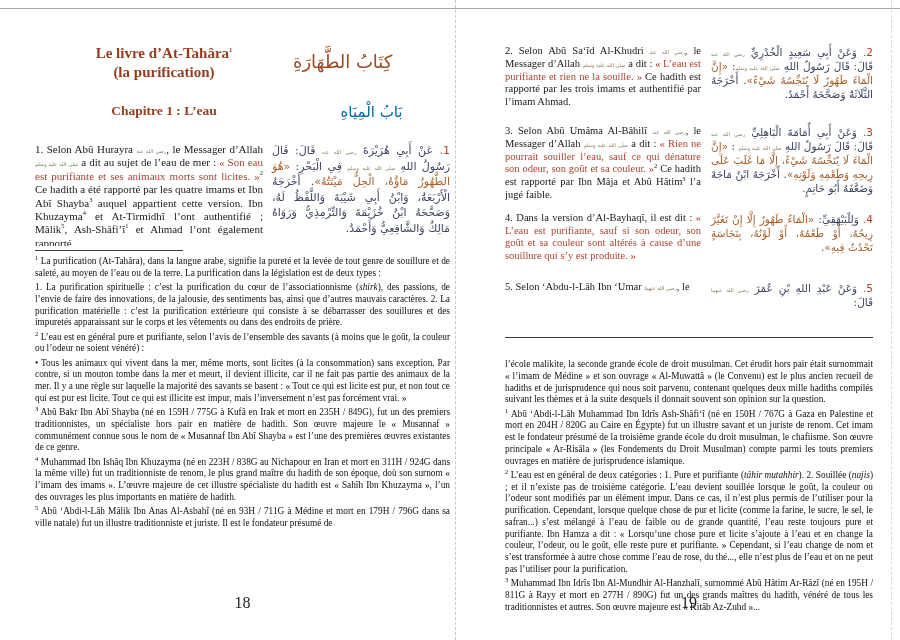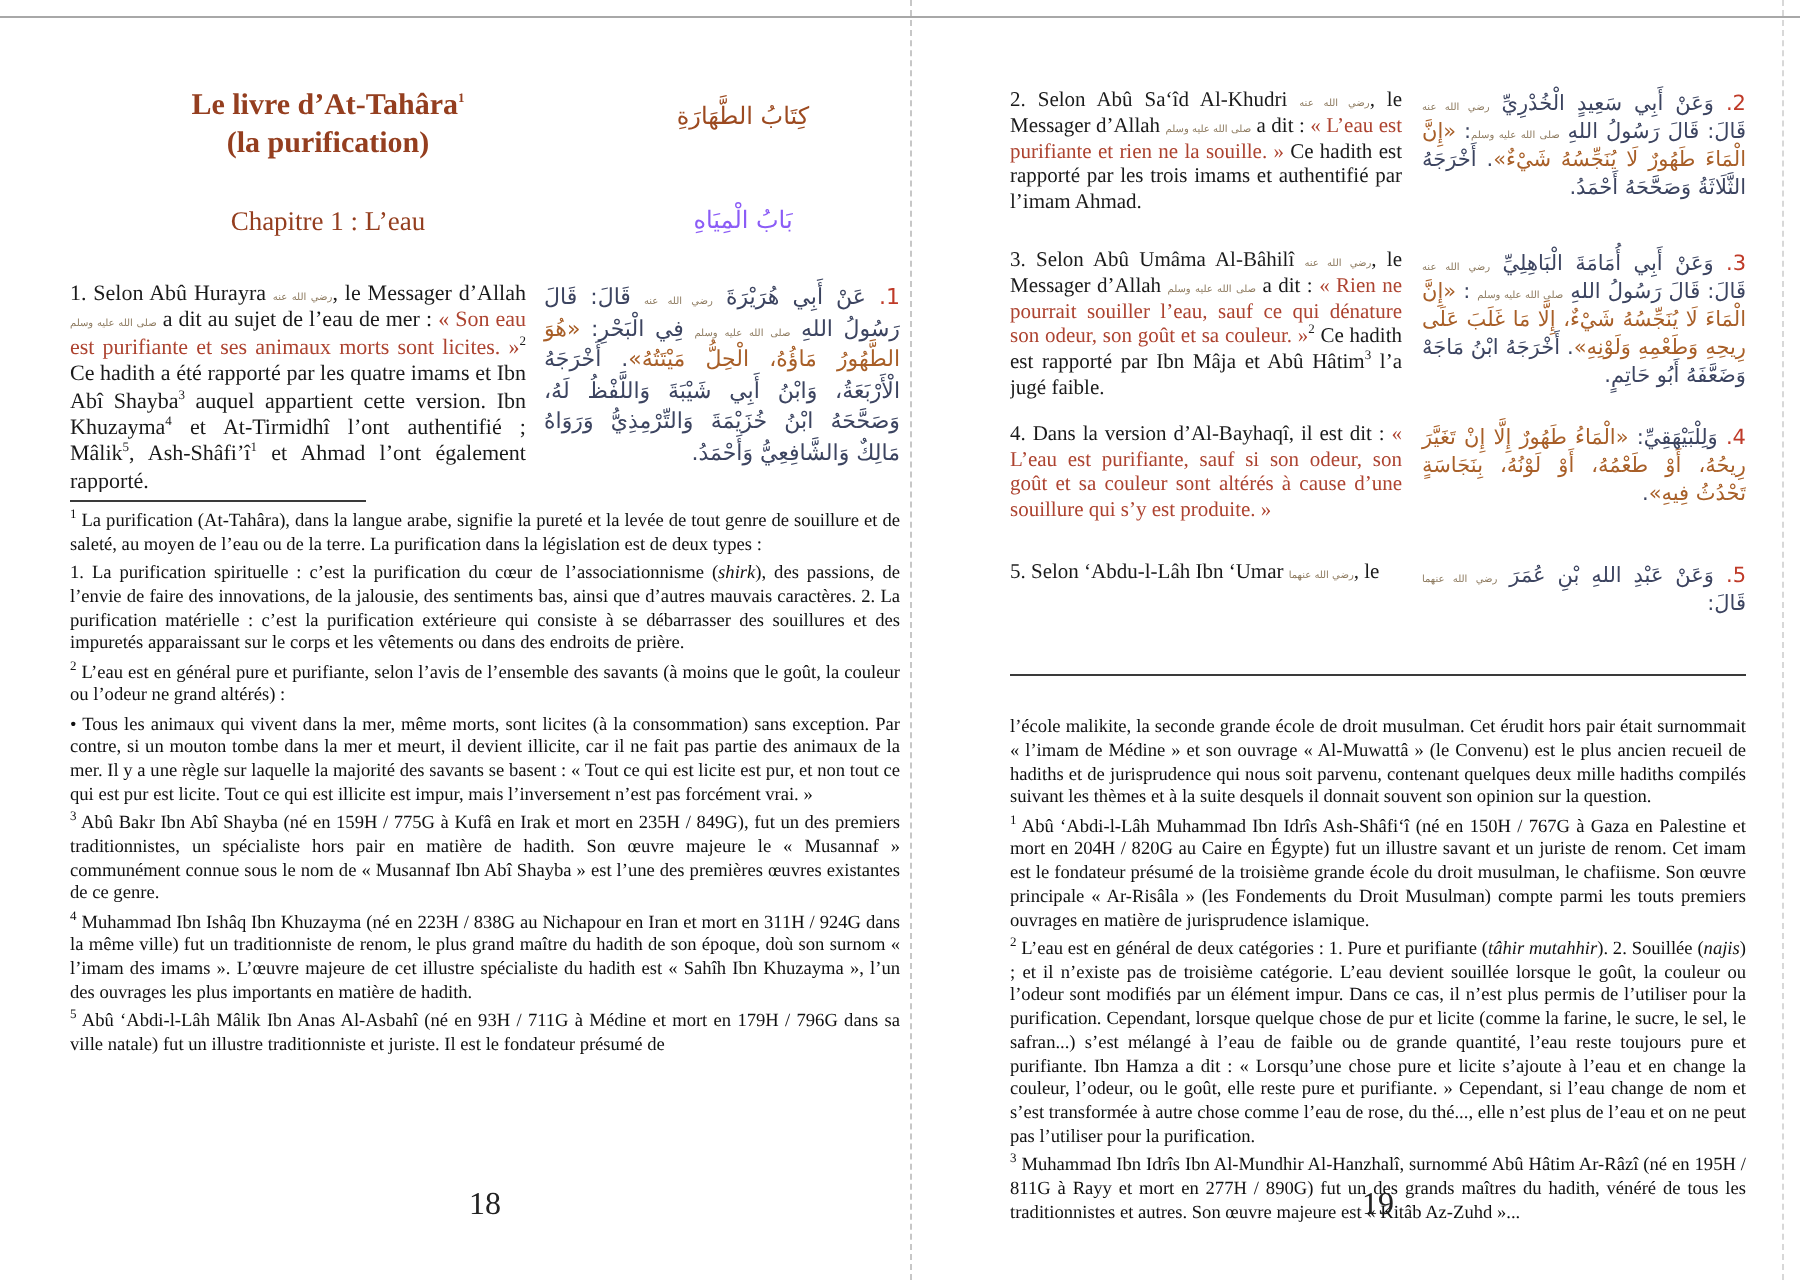--- a/index.html
+++ b/index.html
@@ -17,24 +17,24 @@
   .page{position:absolute;top:0;height:640px;}
   .page-left{left:35px;width:415px;}
   .page-right{left:505px;width:368px;}
 
   .body-block{overflow:hidden;}
   .page-left .body-block{height:246px;}
   .page-right .body-block{height:334px;}
 
   .title-row{display:flex;align-items:flex-start;margin:0;padding-top:44px;}
   .title-fr{width:258px;text-align:center;color:#943e1f;font-weight:bold;font-size:15px;line-height:19px;}
-  .title-ar{flex:1;text-align:center;color:#9c4a20;padding-top:7px;font-size:12px;}
+  .title-ar{flex:1;color:#9c4a20;padding-top:7px;font-size:18px;}
   .chapter-row{display:flex;align-items:flex-start;padding-top:21px;}
-  .chapter-fr{width:258px;text-align:center;color:#943e1f;font-weight:normal;font-size:13.5px;}
-  .chapter-ar{flex:1;text-align:center;color:#8b5cf6;font-size:12px;}
+  .chapter-fr{width:258px;text-align:center;color:#943e1f;font-weight:bold;font-size:13.5px;}
+  .chapter-ar{flex:1;text-align:center;color:#0369a1;font-size:15px;}
 
   .arabic{font-family:"DejaVu Sans", sans-serif;}
 
   .h-row{display:flex;}
   .page-left .h-row{padding-top:22px;gap:9px;}
   .page-right .h-row{gap:10px;}
   .page-right .h-row.first{padding-top:45px;}
   .page-right .h-row{margin-bottom:16px;}
   .page-right .h-row.r3{margin-bottom:10px;}
   .page-right .h-row.r4{margin-bottom:18px;}
@@ -84,21 +84,21 @@
     </div>
     <div class="h-row">
       <p class="fr"><span>1. Selon Abû Hurayra </span><span class="hon">رضي الله عنه</span><span>, le Messager d’Allah </span><span class="hon">صلى الله عليه وسلم</span><span> a dit au sujet de l’eau de mer : </span><span class="q">« Son eau est purifiante et ses animaux morts sont licites. »</span><span class="sup">2</span><span class="cmt"> Ce hadith a été rapporté par les quatre imams et Ibn Abî Shayba</span><span class="sup">3</span><span class="cmt"> auquel appartient cette version. Ibn Khuzayma</span><span class="sup">4</span><span class="cmt"> et At-Tirmidhî l’ont authentifié ; Mâlik</span><span class="sup">5</span><span class="cmt">, Ash-Shâfi’î</span><span class="sup">1</span><span class="cmt"> et Ahmad l’ont également rapporté.</span></p>
       <p class="ar arabic" dir="rtl"><span class="num">1. </span><span>عَنْ أَبِي هُرَيْرَةَ </span><span class="hon">رضي الله عنه</span><span> قَالَ: قَالَ رَسُولُ اللهِ </span><span class="hon">صلى الله عليه وسلم</span><span> فِي الْبَحْرِ: </span><span class="aq">«هُوَ الطَّهُورُ مَاؤُهُ، الْحِلُّ مَيْتَتُهُ»</span><span>. أَخْرَجَهُ الْأَرْبَعَةُ، وَابْنُ أَبِي شَيْبَةَ وَاللَّفْظُ لَهُ، وَصَحَّحَهُ ابْنُ خُزَيْمَةَ وَالتِّرْمِذِيُّ وَرَوَاهُ مَالِكٌ وَالشَّافِعِيُّ وَأَحْمَدُ.</span></p>
     </div>
   </div>
   <div class="fn-sep-short"></div>
   <div class="footnotes">
     <p class="fnp"><span class="sup">1</span><span> La purification (At-Tahâra), dans la langue arabe, signifie la pureté et la levée de tout genre de souillure et de saleté, au moyen de l’eau ou de la terre. La purification dans la législation est de deux types :</span></p>
     <p class="fnp"><span>1. </span><span class="b">La purification spirituelle</span><span> : c’est la purification du cœur de l’associationnisme (</span><span class="i">shirk</span><span>), des passions, de l’envie de faire des innovations, de la jalousie, des sentiments bas, ainsi que d’autres mauvais caractères. 2. </span><span class="b">La purification matérielle</span><span> : c’est la purification extérieure qui consiste à se débarrasser des souillures et des impuretés apparaissant sur le corps et les vêtements ou dans des endroits de prière.</span></p>
-    <p class="fnp"><span class="sup">2</span><span> L’eau est en général pure et purifiante, selon l’avis de l’ensemble des savants (à moins que le goût, la couleur ou l’odeur ne grand altérés) :</span></p>
+    <p class="fnp"><span class="sup">2</span><span> L’eau est en général pure et purifiante, selon l’avis de l’ensemble des savants (à moins que le goût, la couleur ou l’odeur ne soient vénéré) :</span></p>
     <p class="fnp"><span>• Tous les animaux qui vivent dans la mer, même morts, sont licites (à la consommation) sans exception. Par contre, si un mouton tombe dans la mer et meurt, il devient illicite, car il ne fait pas partie des animaux de la mer. Il y a une règle sur laquelle la majorité des savants se basent : « Tout ce qui est licite est pur, et non tout ce qui est pur est licite. Tout ce qui est illicite est impur, mais l’inversement n’est pas forcément vrai. »</span></p>
     <p class="fnp"><span class="sup">3</span><span> Abû Bakr Ibn Abî Shayba (né en 159H / 775G à Kufâ en Irak et mort en 235H / 849G), fut un des premiers traditionnistes, un spécialiste hors pair en matière de hadith. Son œuvre majeure le « Musannaf » communément connue sous le nom de « Musannaf Ibn Abî Shayba » est l’une des premières œuvres existantes de ce genre.</span></p>
     <p class="fnp"><span class="sup">4</span><span> Muhammad Ibn Ishâq Ibn Khuzayma (né en 223H / 838G au Nichapour en Iran et mort en 311H / 924G dans la même ville) fut un traditionniste de renom, le plus grand maître du hadith de son époque, doù son surnom « l’imam des imams ». L’œuvre majeure de cet illustre spécialiste du hadith est « Sahîh Ibn Khuzayma », l’un des ouvrages les plus importants en matière de hadith.</span></p>
     <p class="fnp"><span class="sup">5</span><span> Abû ‘Abdi-l-Lâh Mâlik Ibn Anas Al-Asbahî (né en 93H / 711G à Médine et mort en 179H / 796G dans sa ville natale) fut un illustre traditionniste et juriste. Il est le fondateur présumé de</span></p>
   </div>
   <div class="page-num">18</div>
 </section>
 
 <section class="page page-right">
   <div class="body-block">

